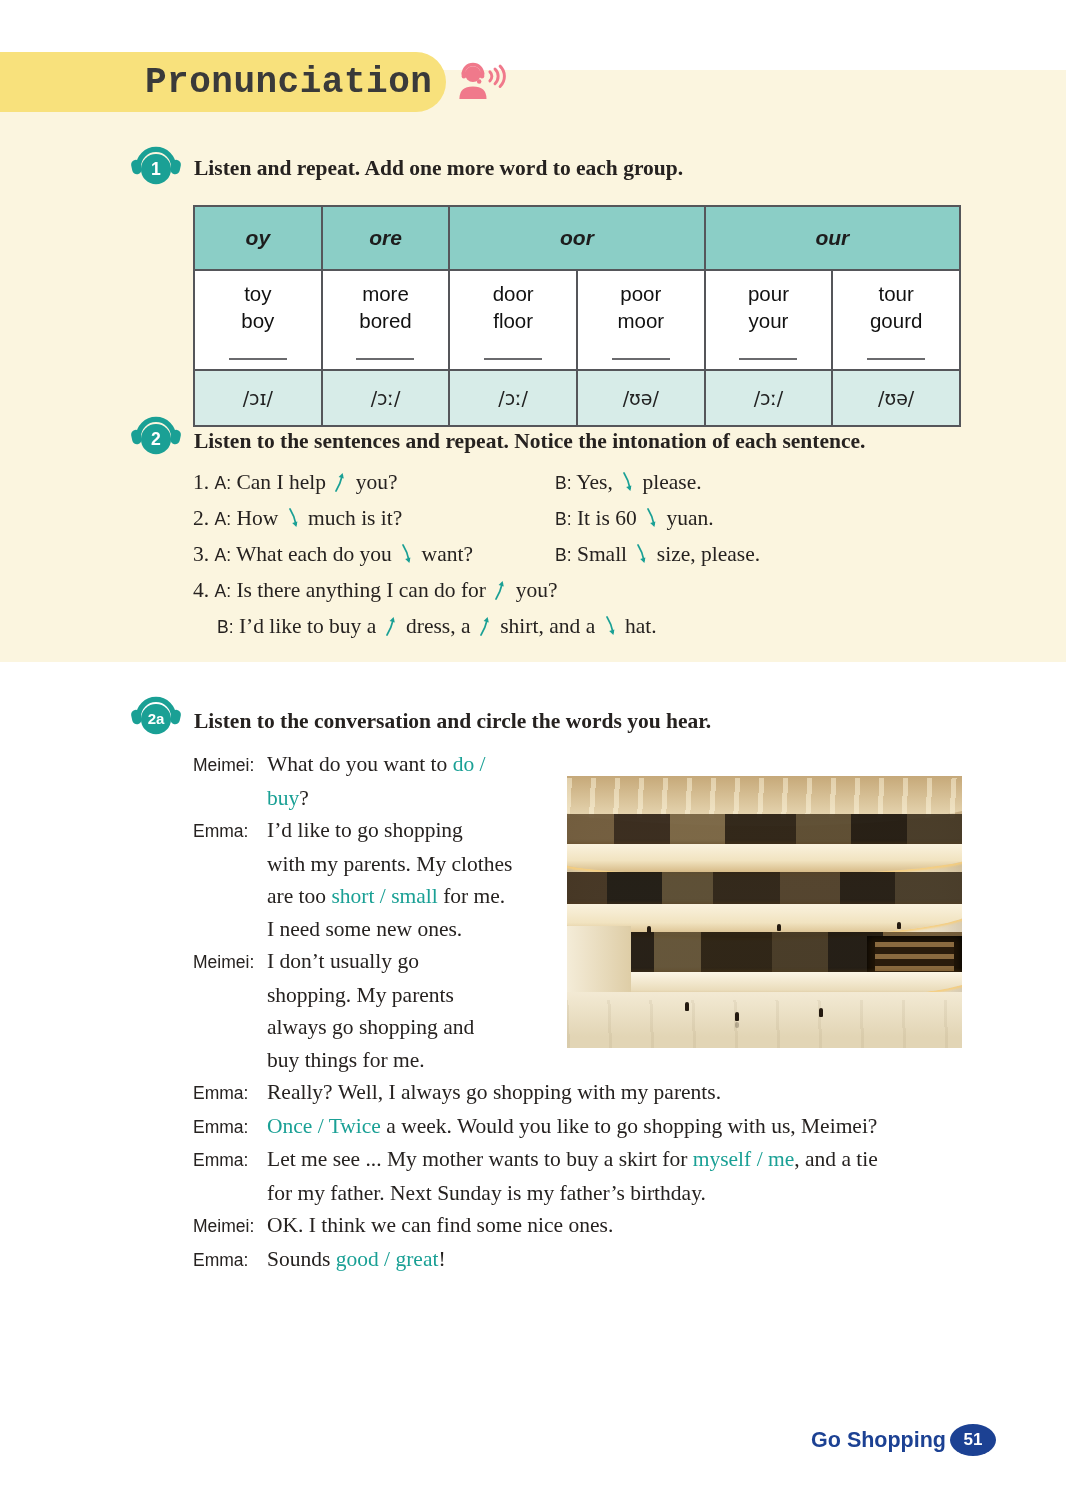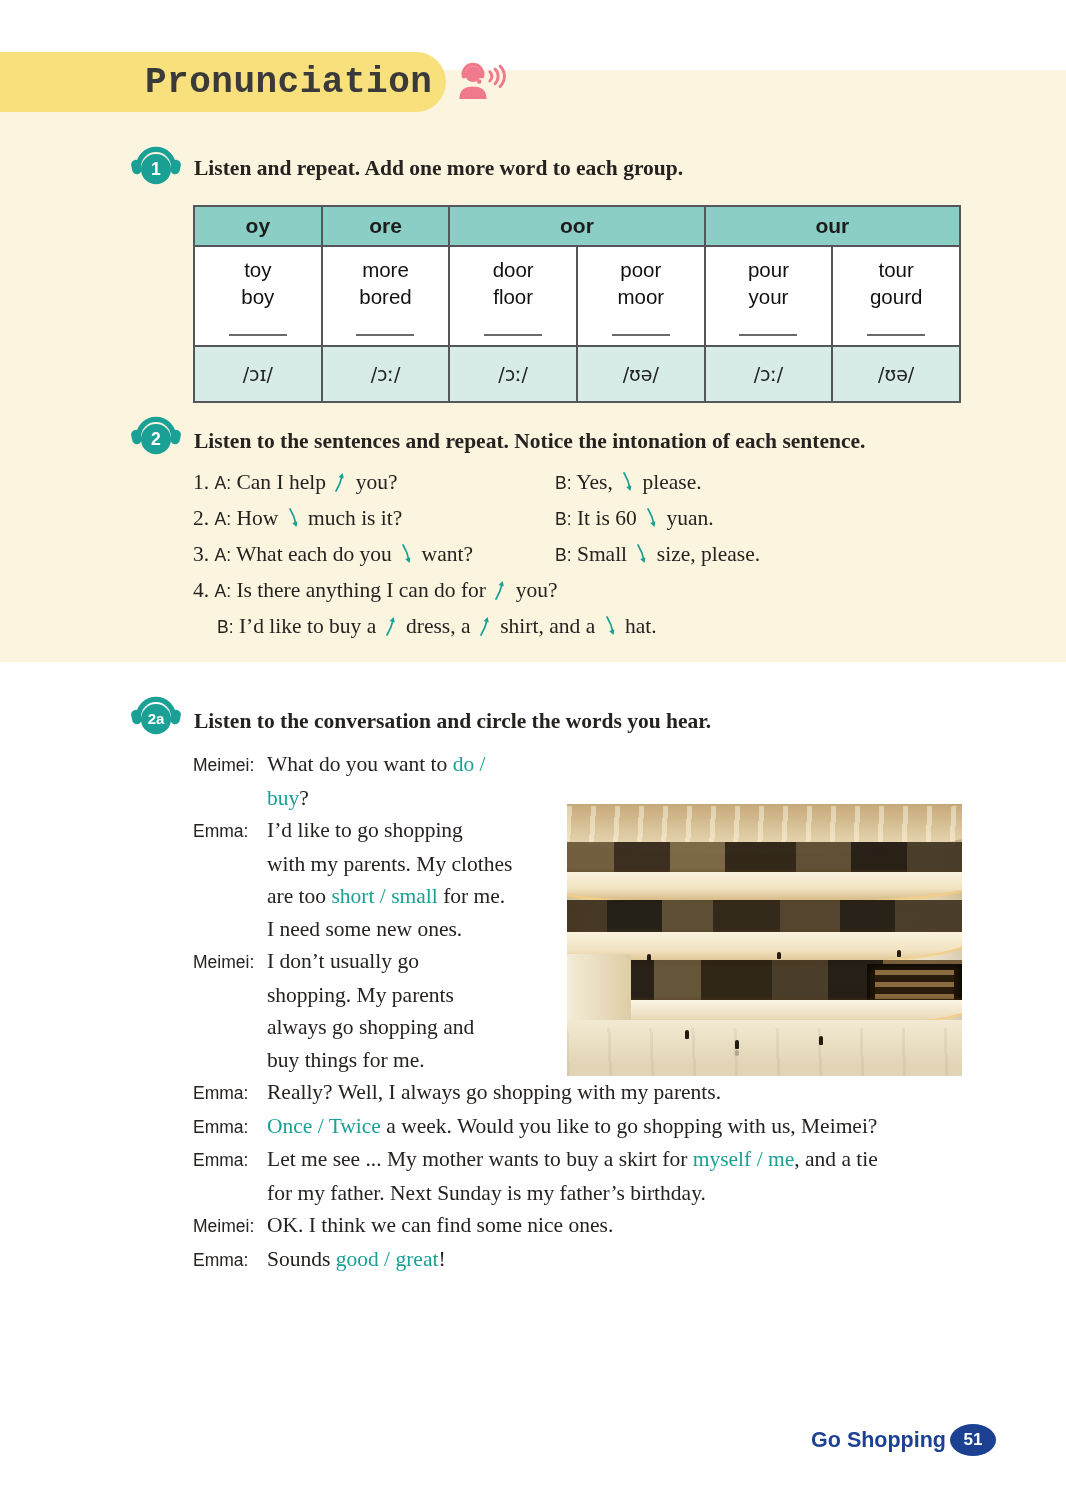--- a/index.html
+++ b/index.html
@@ -17,38 +17,38 @@
         border-radius:0 30px 30px 0;display:flex;align-items:center;padding-left:145px;gap:24px;}
   .pill-title{font-family:Liberation Mono, monospace;font-size:36px;font-weight:700;color:#3A3A3A;letter-spacing:.5px;}
   
   .badge{position:absolute;width:56px;height:50px;}
   .sec-head{position:absolute;font-size:21.5px;font-weight:700;line-height:26px;}
   
   table.pron{position:absolute;left:193px;top:205px;width:768px;border-collapse:collapse;
              background:#ffffff;table-layout:fixed;}
   table.pron th, table.pron td{border:2px solid var(--border);text-align:center;}
   table.pron .grp{background:var(--th-teal);font-family:"Liberation Sans", sans-serif;
-                  font-size:21px;font-weight:700;height:40px;color:#1d1d1d;}
+                  font-size:21px;font-weight:700;height:64px;color:#1d1d1d;font-style:italic;}
   table.pron .ph{background:var(--ph-teal);font-family:"DejaVu Sans", sans-serif;
                  font-size:19px;height:56px;font-weight:400;color:#222;}
   table.pron .wd{height:100px;vertical-align:top;padding-top:9px;font-family:"Liberation Sans", sans-serif;
                  font-size:20.5px;line-height:27px;color:#111;}
   .blank{width:58px;height:16px;border-bottom:2px solid #6A6A6D;margin:10px auto 0 auto;}
   
   .sentences{position:absolute;left:193px;top:470px;width:850px;font-size:21.5px;}
   .s-row{display:grid;grid-template-columns:362px 1fr;margin-bottom:11px;align-items:baseline;}
   .s-row.single{grid-template-columns:1fr;}
   .s-label{font-family:"Liberation Sans", sans-serif;font-size:17.5px;}
   .s-b-own{margin:0 0 11px 24px;}
   .intonation{display:inline-block;width:13px;height:22px;vertical-align:-4px;margin:0 3px;}
   .intonation svg{display:block;}
   .choice{color:var(--accent);}
   
   .conv{position:absolute;left:193px;top:748px;width:852px;font-size:21.5px;line-height:32.5px;}
-  .conv-top{display:flex;align-items:flex-end;}
+  .conv-top{display:flex;align-items:center;}
   .dialog-col{width:374px;flex:0 0 auto;}
   .c-line{padding-left:74px;text-indent:-74px;}
   .speaker{display:inline-block;width:74px;text-indent:0;font-family:"Liberation Sans", sans-serif;
            font-size:17.5px;vertical-align:baseline;}
   
   .photo{position:relative;width:395px;height:272px;margin-left:0;flex:0 0 auto;overflow:hidden;
          background:linear-gradient(180deg,#CBB084 0%,#E6D6B2 35%,#EFE5CE 60%,#E8DEC4 100%);
          box-shadow:inset 0 0 40px rgba(70,45,10,.25);}
   .photo>div{position:absolute;}
   .ceiling{left:-20px;top:-16px;width:440px;height:66px;border-radius:0 0 50% 50%/0 0 28px 22px;

